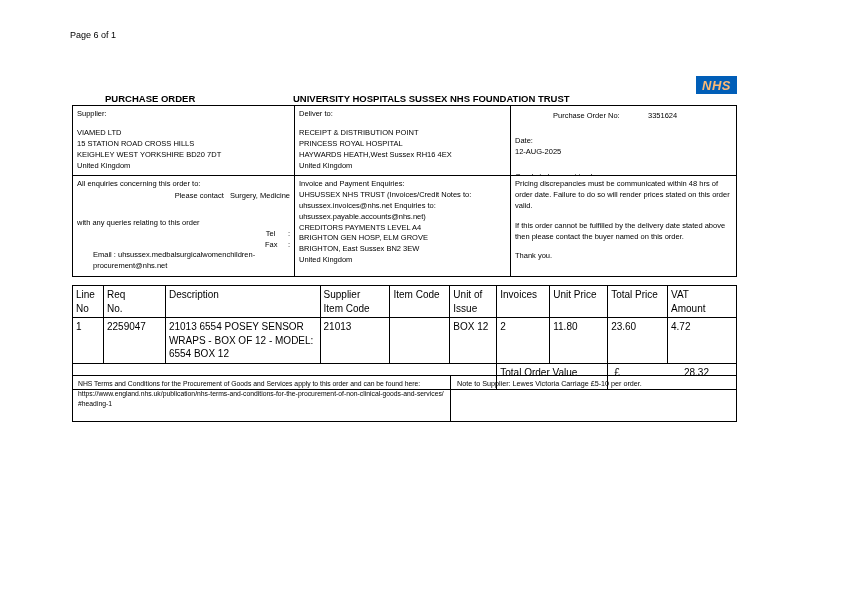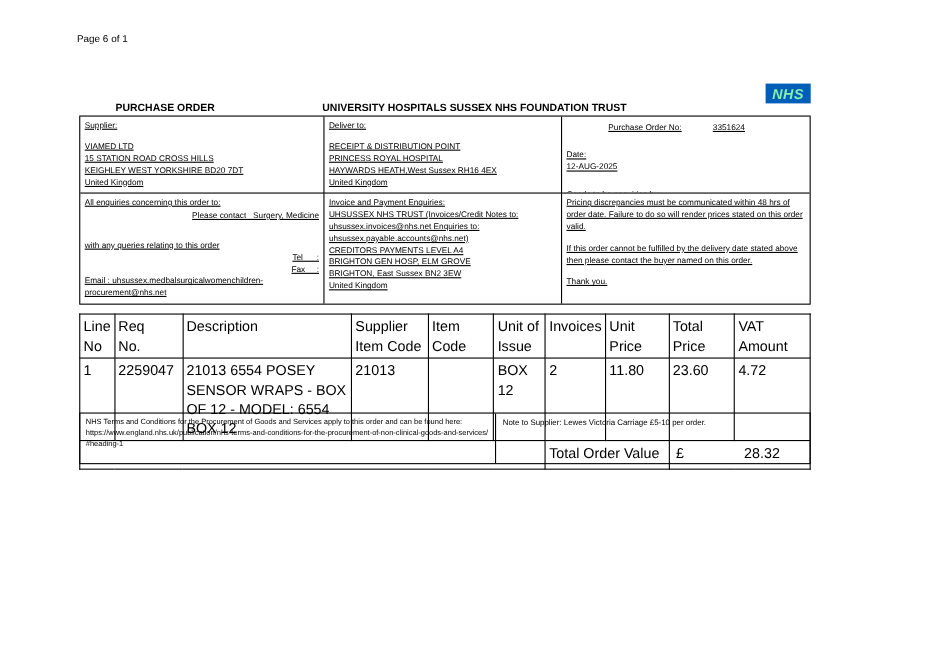--- a/index.html
+++ b/index.html
@@ -10,57 +10,57 @@
     color: #000;
     font-family: "Liberation Sans", "DejaVu Sans", sans-serif;
     font-size: 7.5px;
     position: relative;
     overflow: hidden;
   }
   .page-num { position: absolute; left: 70px; top: 30px; font-size: 9px; }
   .nhs-logo {
     position: absolute; left: 696px; top: 76px;
     width: 41px; height: 18px;
-    background: #005EB8; color: #86efac;
+    background: #005EB8; color: #fdba74;
     display: flex; align-items: center; justify-content: center;
     font-weight: bold; font-style: italic; font-size: 13px; letter-spacing: .5px;
   }
   .titles { position: absolute; left: 77px; top: 93px; width: 660px; height: 12px; font-weight: bold; font-size: 9.5px; padding-left: 28px; }
   .trust-title { position: absolute; left: 216px; top: 0; }
 
   .main-table {
     position: absolute; left: 72px; top: 105px; width: 665px;
     border: 1px solid #000;
     display: grid;
     grid-template-columns: 222px 216px 1fr;
     grid-template-rows: 70px 100px;
   }
-  .cell { border-right: 1px solid #000; border-bottom: 1px solid #000; padding: 3px 4px 2px 4px; line-height: 1.45; overflow: hidden; text-decoration: underline; }
+  .cell { border-right: 1px solid #000; border-bottom: 1px solid #000; padding: 3px 4px 2px 4px; line-height: 1.45; overflow: hidden; }
   .cell.last-col { border-right: none; }
   .cell.last-row { border-bottom: none; }
   .addr-lines { margin-top: 8px; }
 
   .kv { display: flex; margin-top: 2px; }
   .kv.gap { margin-top: 14px; flex-direction: column; }
   .kv .k { flex: none; }
   .kv .k.w-po { width: 95px; margin-left: 38px; }
   .kv .k.w-date { width: 44px; }
   .kv .k.w-del { width: 108px; }
 
   .pre { white-space: pre-wrap; text-align: right; }
   .enq-contact { margin-top: 1px; }
   .enq-queries { margin-top: 16px; }
-  .email-line { word-break: break-word; }
+  .email-line { word-break: break-word; margin-left: 16px; }
 
   .pricing p { margin: 0 0 9px 0; }
 
   table.items {
     position: absolute; left: 72px; top: 285px; width: 665px;
     border-collapse: collapse;
-    font-size: 13px;
+    font-size: 10px;
   }
   table.items th, table.items td {
     border: 1px solid #000;
     padding: 2px 3px;
     vertical-align: top;
     text-align: left;
     font-weight: normal;
     line-height: 1.35;
   }
   table.items thead th { height: 26px; }

